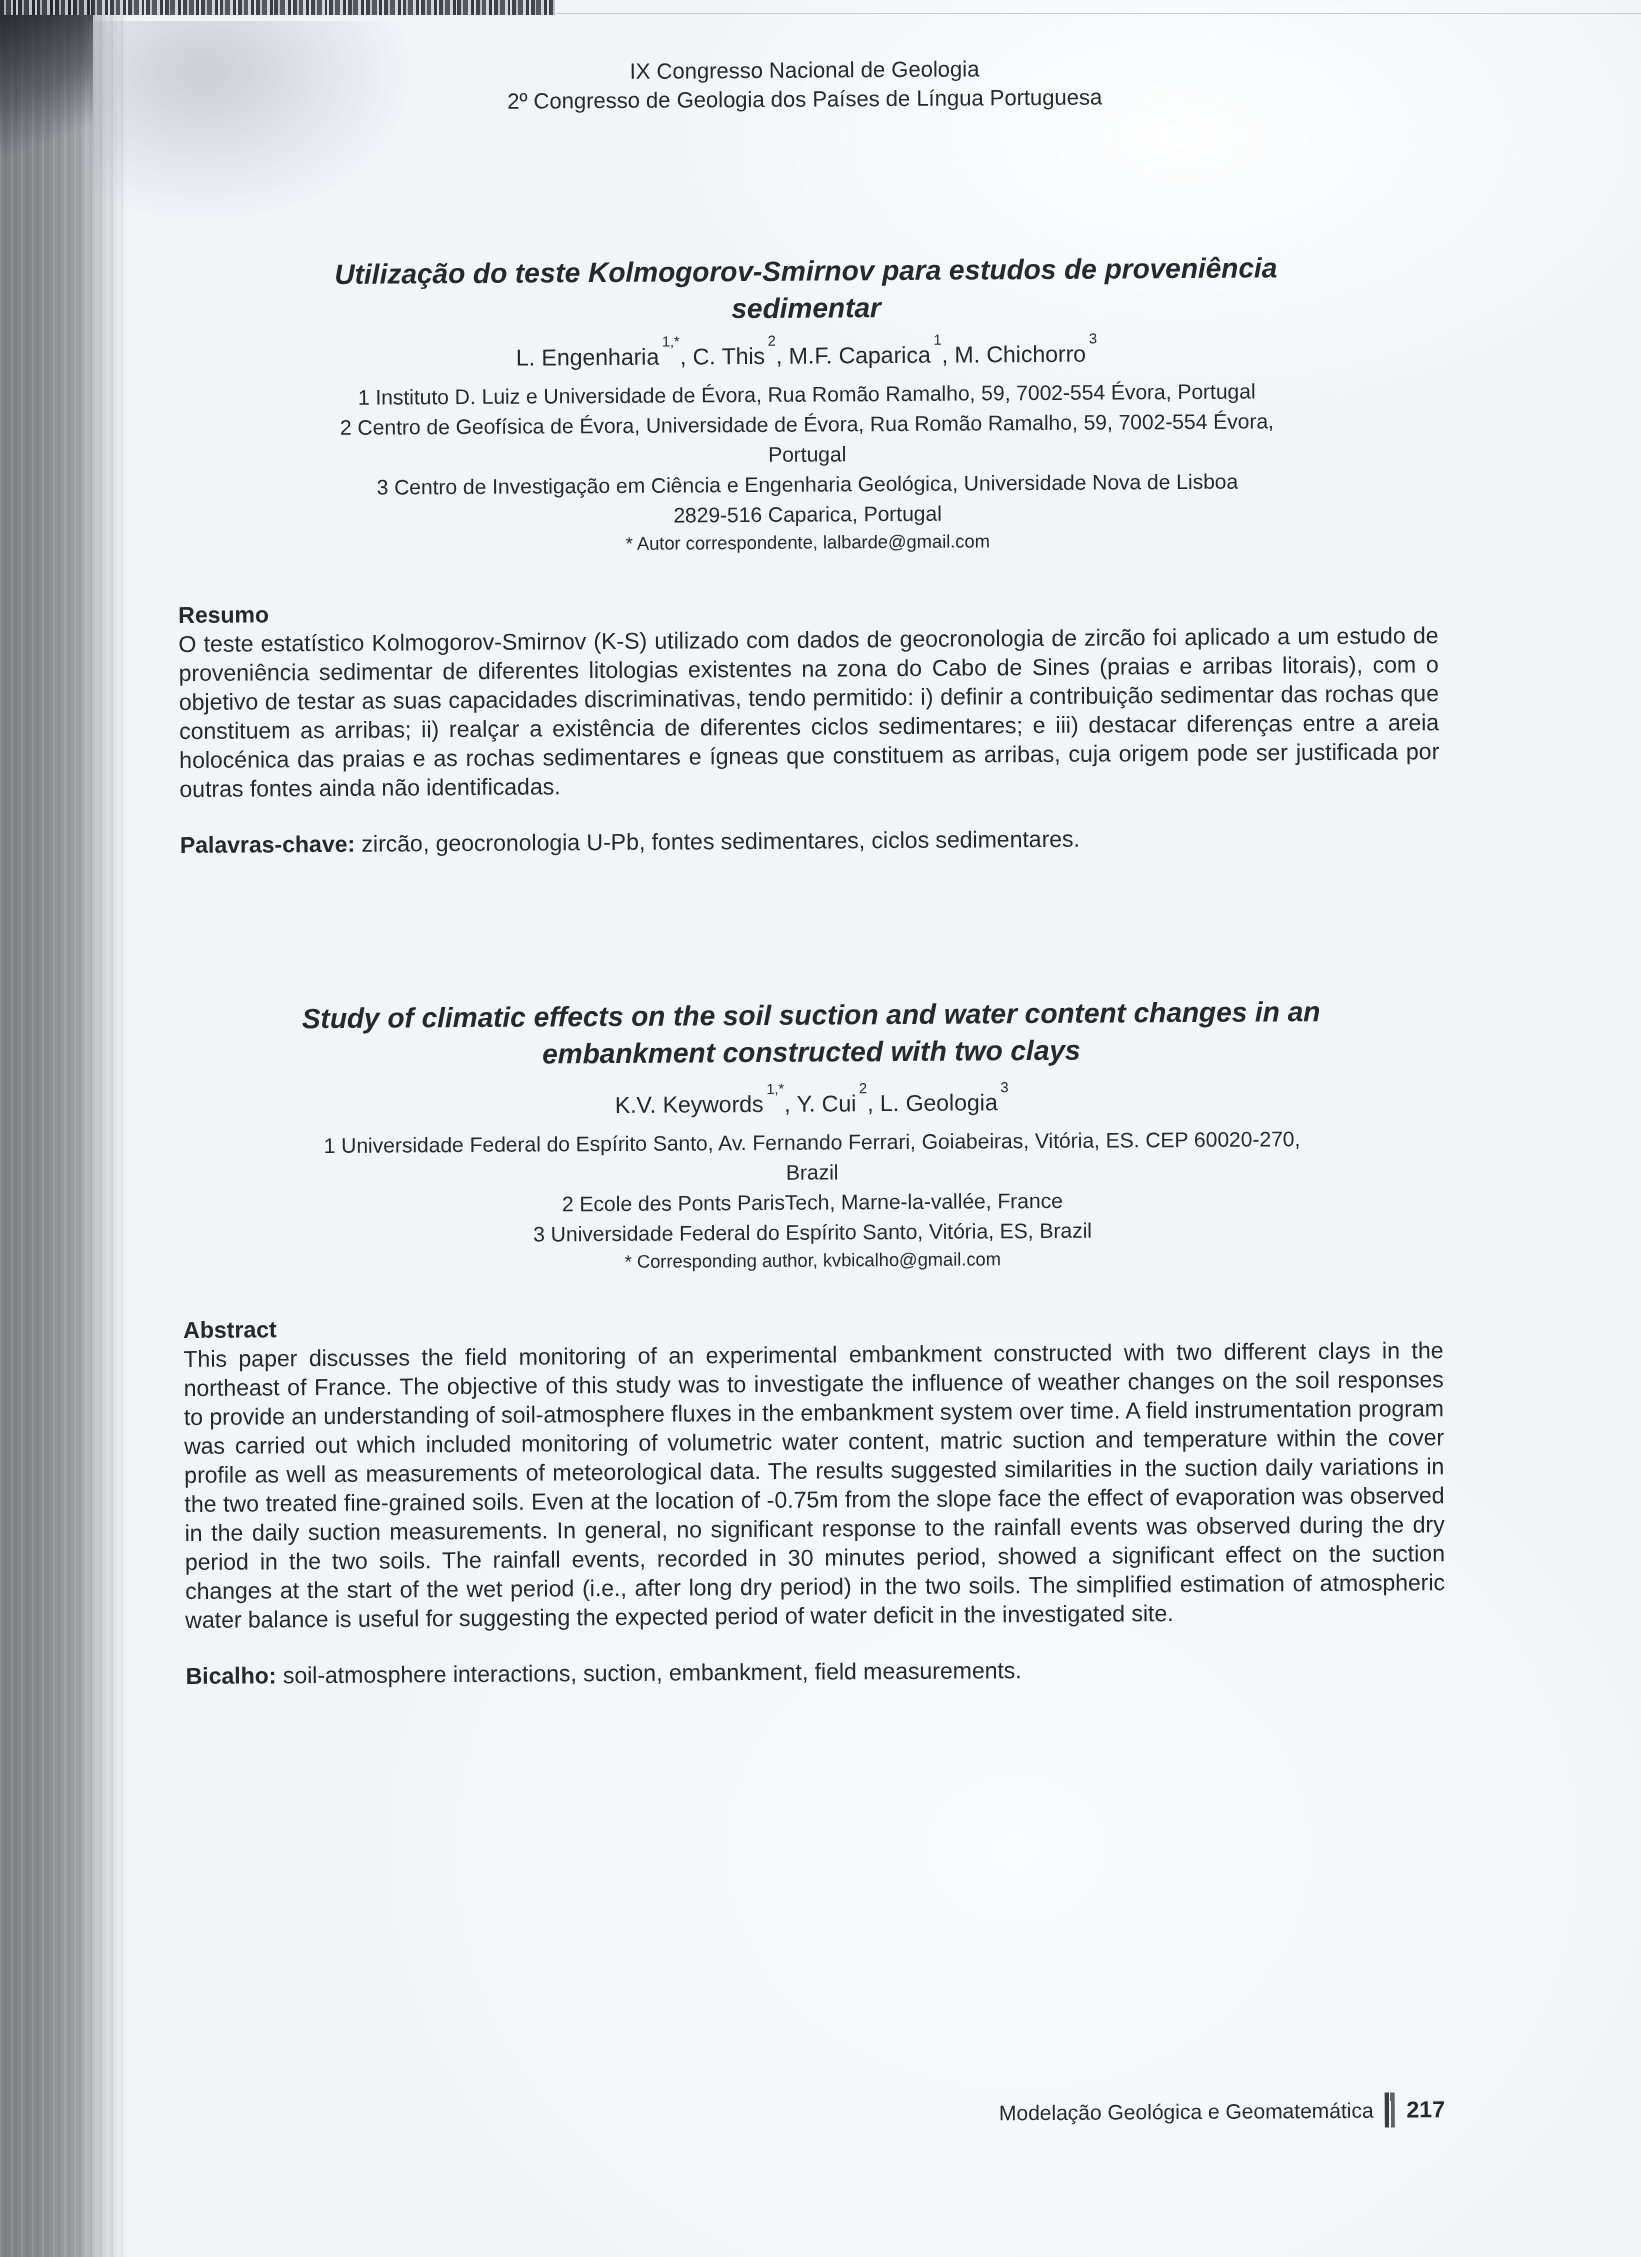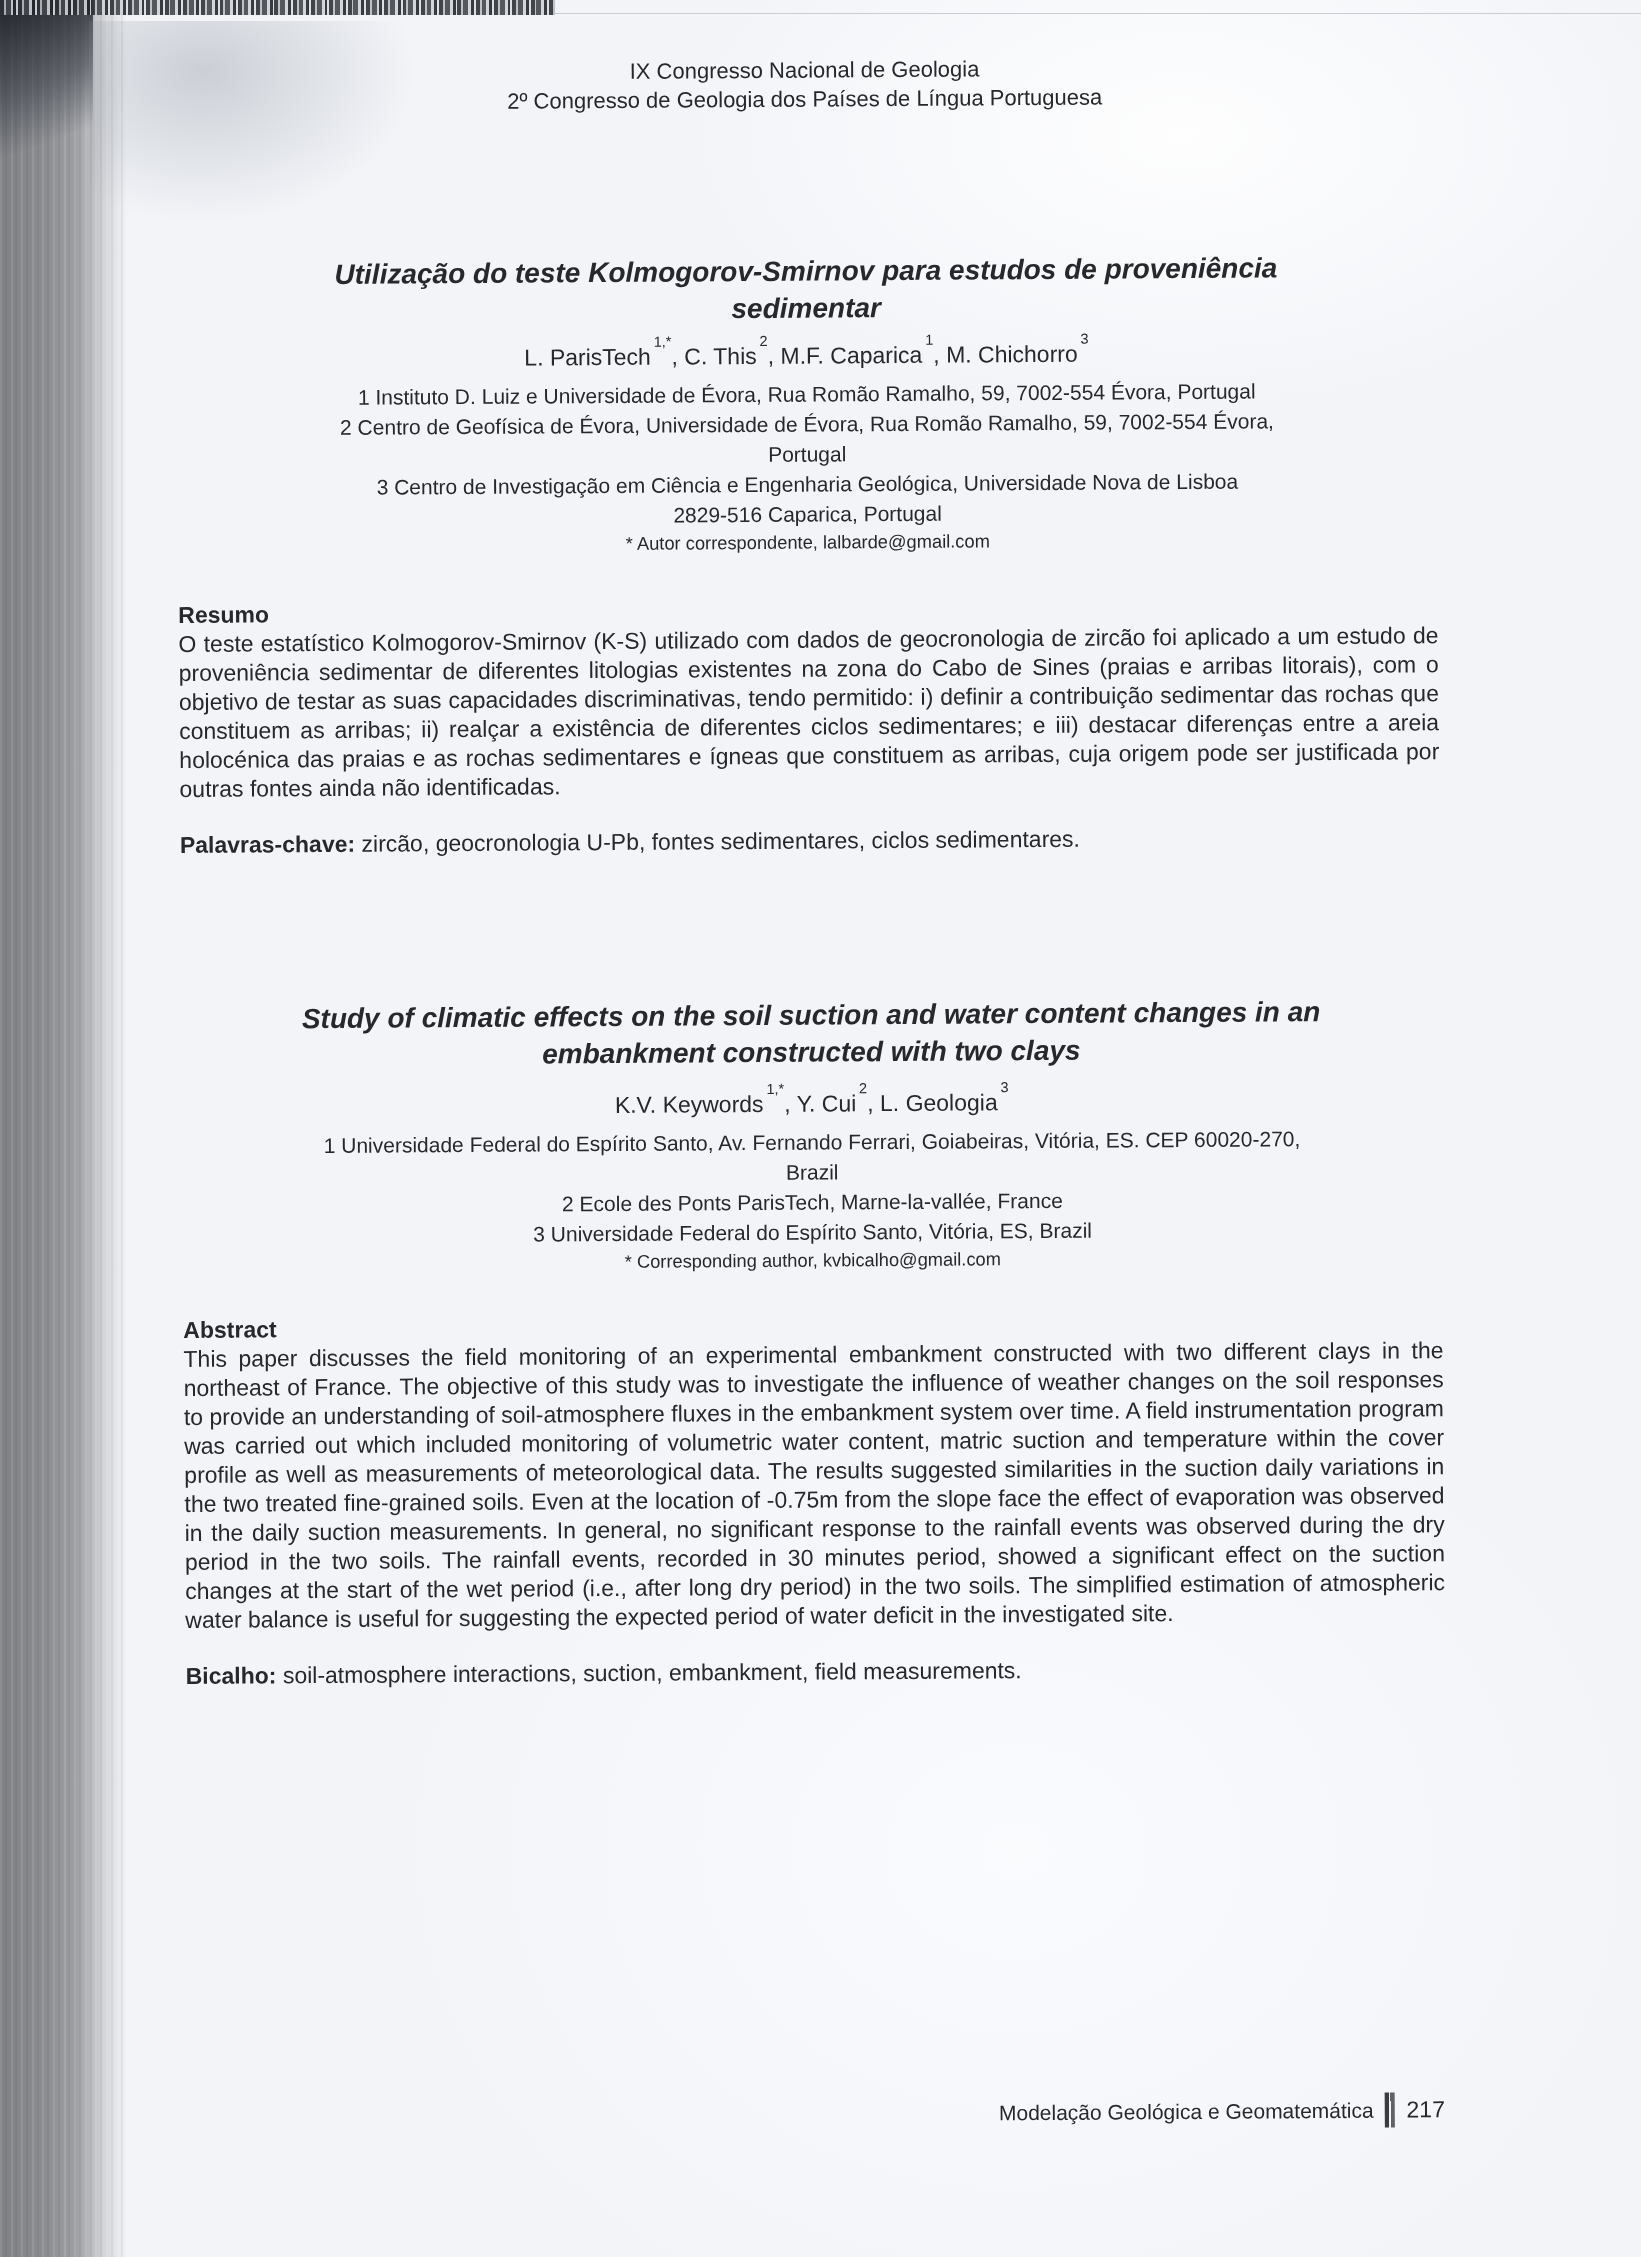--- a/index.html
+++ b/index.html
@@ -53,21 +53,21 @@
   .para { font-size:23px; line-height:29px; text-align:justify; }
   .kw { font-size:23px; line-height:29px; margin-top:27px; }
   .kw-label { font-weight:bold; }
   .footer {
     position:absolute; top:2101px; right:3.9px;
     display:flex; align-items:center; gap:11.6px;
   }
   .footer-section { font-size:21px; }
   .fbar { width:9.7px; height:35px;
     background:linear-gradient(90deg,#3a3b3d 0 3.9px,#f2f4f8 3.9px 5.8px,#606265 5.8px 9.7px); }
-  .page-num { font-weight:normal; font-size:23px; }
+  .page-num { font-weight:bold; font-size:23px; }
 </style>
 </head>
 <body>
 
 <div class="scan">
   <div class="left-strip"></div>
   <div class="corner-shade"></div>
   <div class="top-stripes"></div>
   <div class="top-line"></div>
   <div class="smudge"></div>
@@ -76,21 +76,21 @@
 
     <div class="header-line">IX Congresso Nacional de Geologia</div>
     <div class="header-line">2º Congresso de Geologia dos Países de Língua Portuguesa</div>
 
     <div class="title t1">
       <div>Utilização do teste Kolmogorov-Smirnov para estudos de proveniência</div>
       <div>sedimentar</div>
     </div>
 
     <div class="authors">
-      <span><span>L. ParisTech</span><sup class="au">1,*</sup><span>, </span></span><span><span>C. This</span><sup class="au">2</sup><span>, </span></span><span><span>M.F. Caparica</span><sup class="au">1</sup><span>, </span></span><span><span>M. Chichorro</span><sup class="au">3</sup><span></span></span>
+      <span><span>L. Engenharia</span><sup class="au">1,*</sup><span>, </span></span><span><span>C. This</span><sup class="au">2</sup><span>, </span></span><span><span>M.F. Caparica</span><sup class="au">1</sup><span>, </span></span><span><span>M. Chichorro</span><sup class="au">3</sup><span></span></span>
     </div>
 
     <div class="affs">
       <div class="aff-line">1 Instituto D. Luiz e Universidade de Évora, Rua Romão Ramalho, 59, 7002-554 Évora, Portugal</div>
       <div class="aff-line">2 Centro de Geofísica de Évora, Universidade de Évora, Rua Romão Ramalho, 59, 7002-554 Évora,</div>
       <div class="aff-line">Portugal</div>
       <div class="aff-line">3 Centro de Investigação em Ciência e Engenharia Geológica, Universidade Nova de Lisboa</div>
       <div class="aff-line">2829-516 Caparica, Portugal</div>
     </div>
     <div class="corresp">* Autor correspondente, lalbarde@gmail.com</div>

